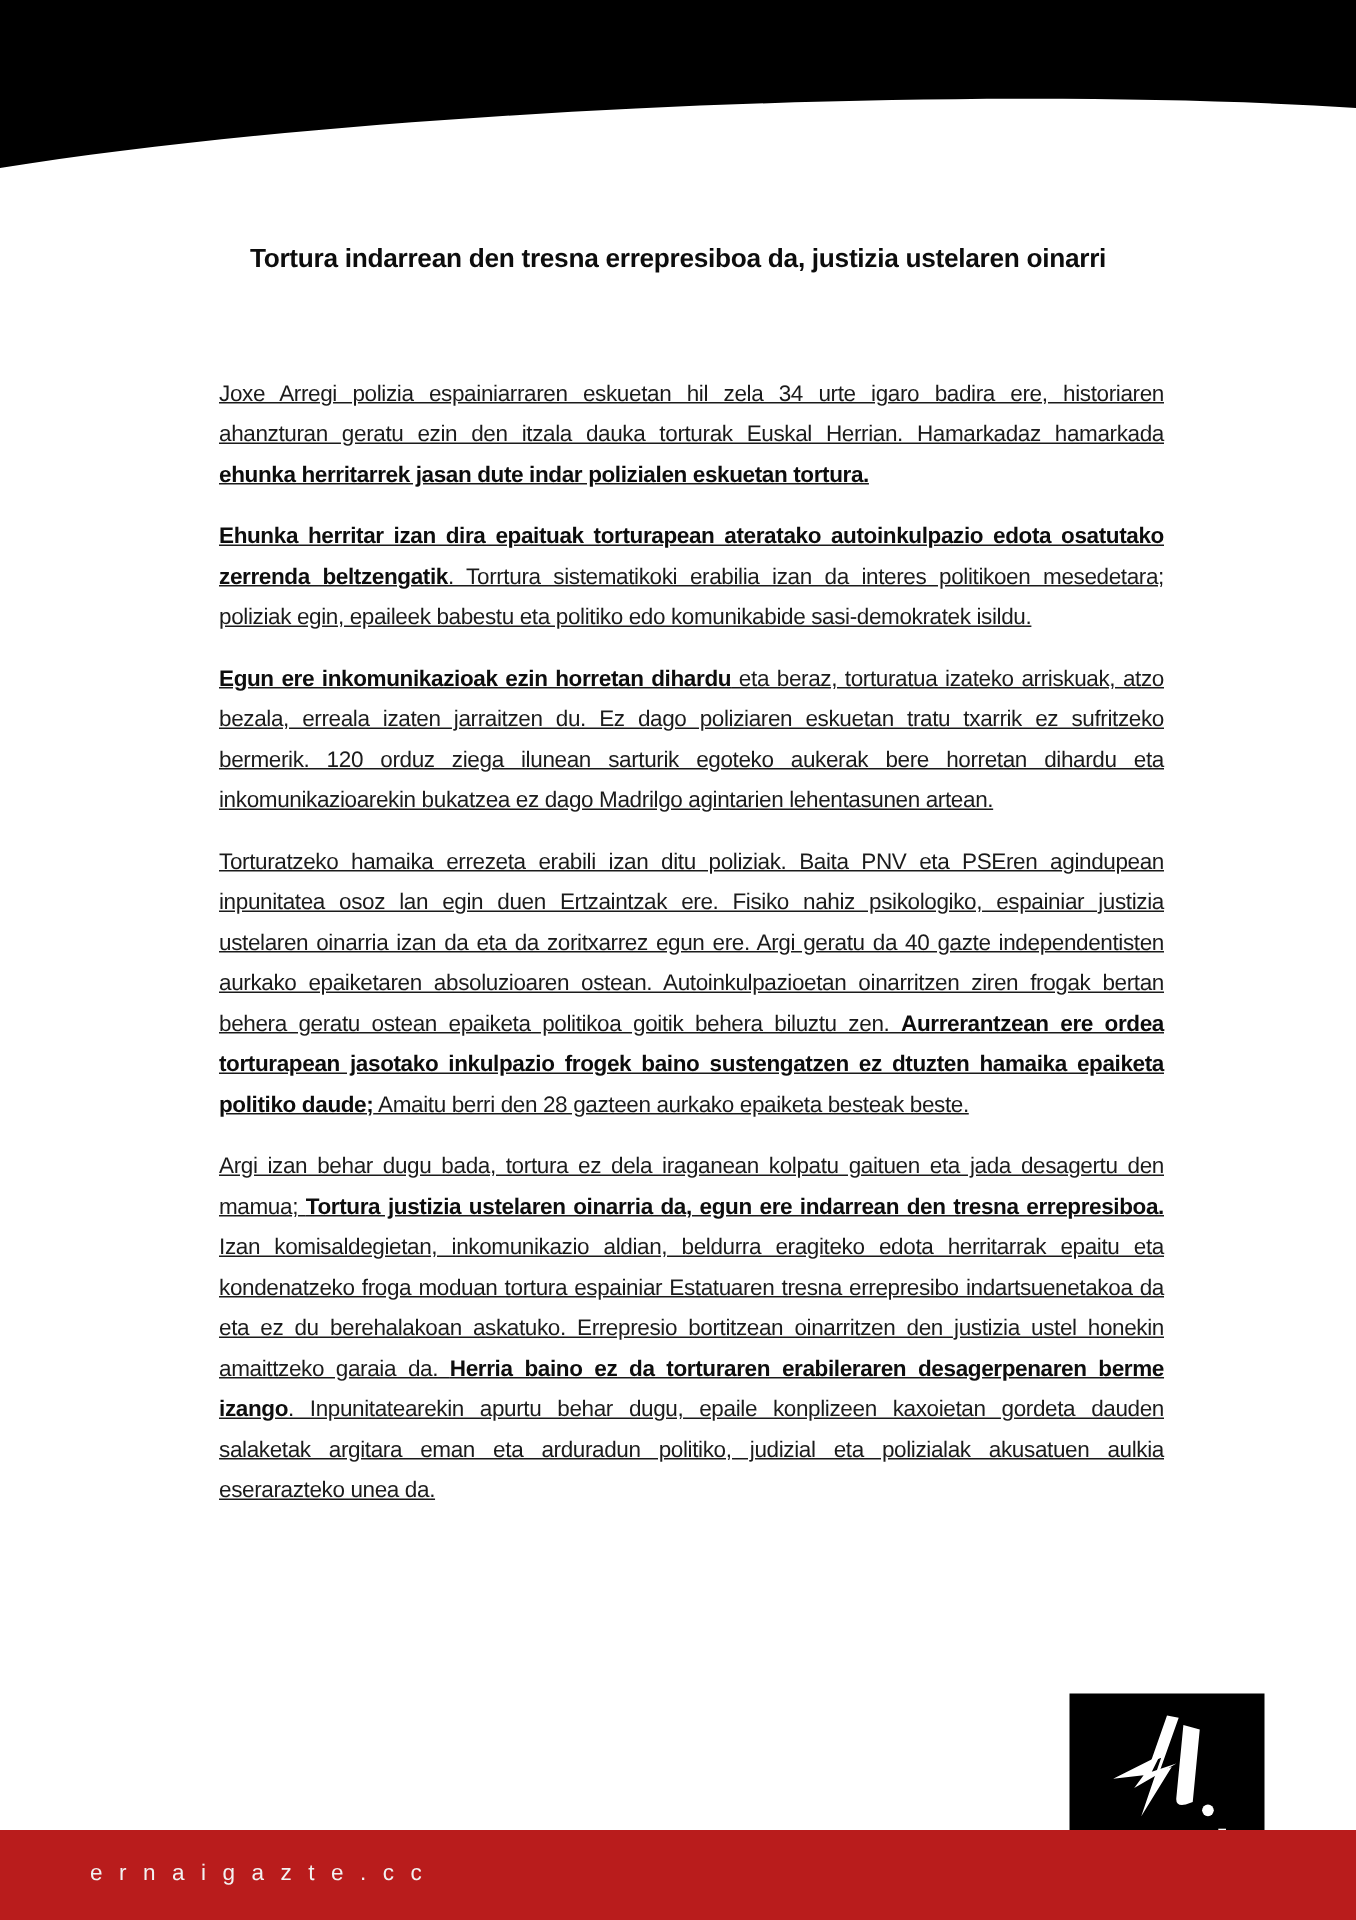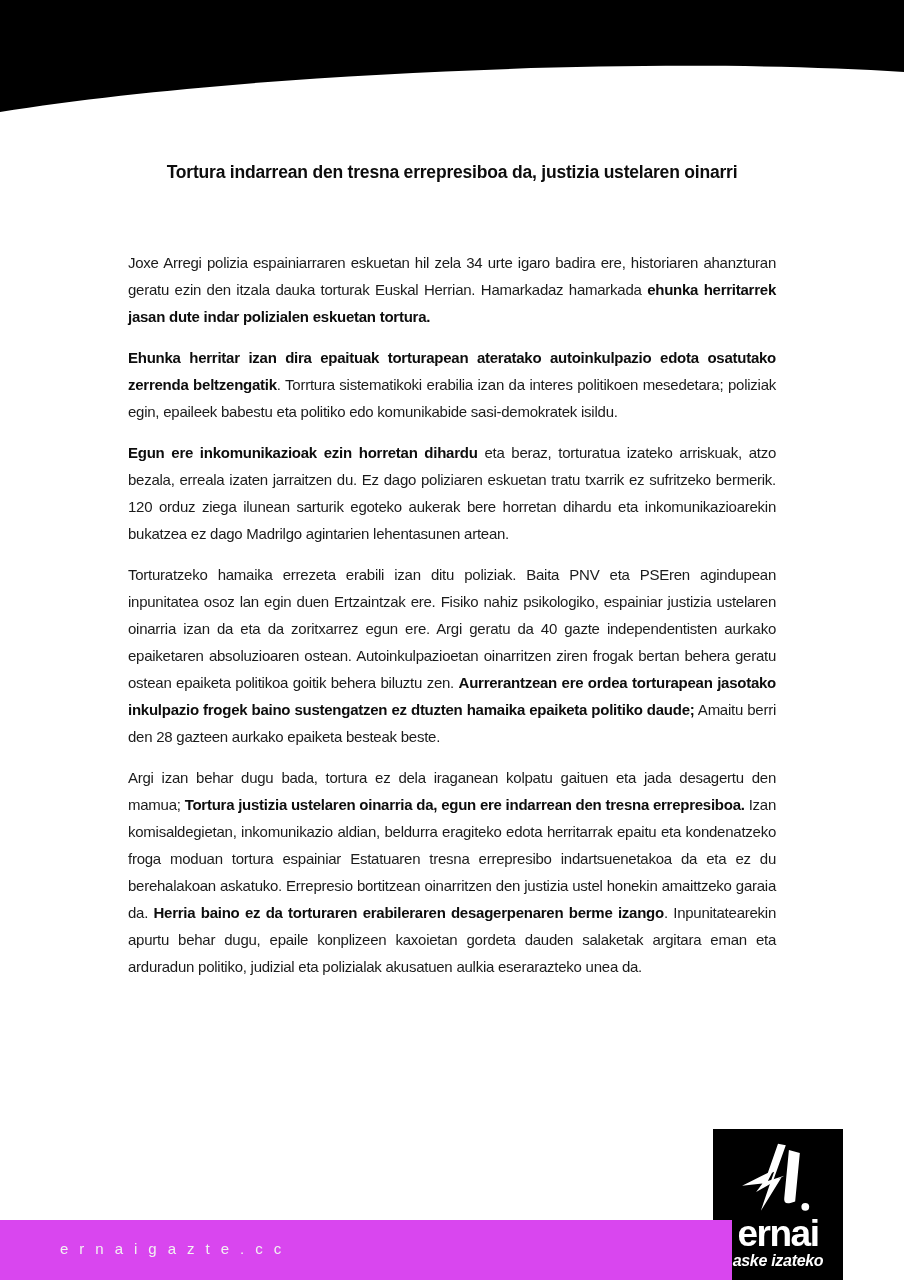--- a/index.html
+++ b/index.html
@@ -16,40 +16,40 @@
   .doc-title{
     position:absolute;top:162px;left:0;width:904px;
     text-align:center;
     font-size:17.5px;font-weight:700;letter-spacing:-0.2px;color:#0d0d0d;
   }
   .article{
     position:absolute;left:128px;top:249px;width:648px;
     font-size:15px;line-height:27px;letter-spacing:-0.25px;
     text-align:justify;color:#1b1b1b;
   }
-  .article p{margin:0 0 14px 0;}
+  .article p{margin:0 0 14px 18px;text-decoration:underline;}
   .article .b{font-weight:700;color:#0d0d0d;}
   .hashtag{margin-top:0;font-size:15px;text-align:left;}
   .logo-box{
     position:absolute;left:713px;top:1129px;width:130px;height:151px;
     background:#000000;
     display:flex;flex-direction:column;align-items:center;
   }
   .logo-icon{margin-top:10px;width:84px;height:78px;display:block;}
   .logo-brand{
     color:#ffffff;font-weight:700;font-size:37px;line-height:30px;
     letter-spacing:-1.5px;margin-top:2px;
   }
   .logo-tagline{
     color:#ffffff;font-style:italic;font-weight:700;font-size:16px;
     letter-spacing:-0.3px;margin-top:3px;
   }
   .footer-bar{
-    position:absolute;left:0;top:1220px;width:732px;height:60px;
-    background:#d946ef;
+    position:absolute;left:0;top:1220px;width:904px;height:60px;
+    background:#b91c1c;
   }
   .footer-url{
     position:absolute;left:60px;top:0;height:60px;line-height:58px;
     color:#f2f2f2;font-size:15px;letter-spacing:11px;
     font-family:"Liberation Sans", sans-serif;
   }
 </style>
 </head>
 <body>
 

